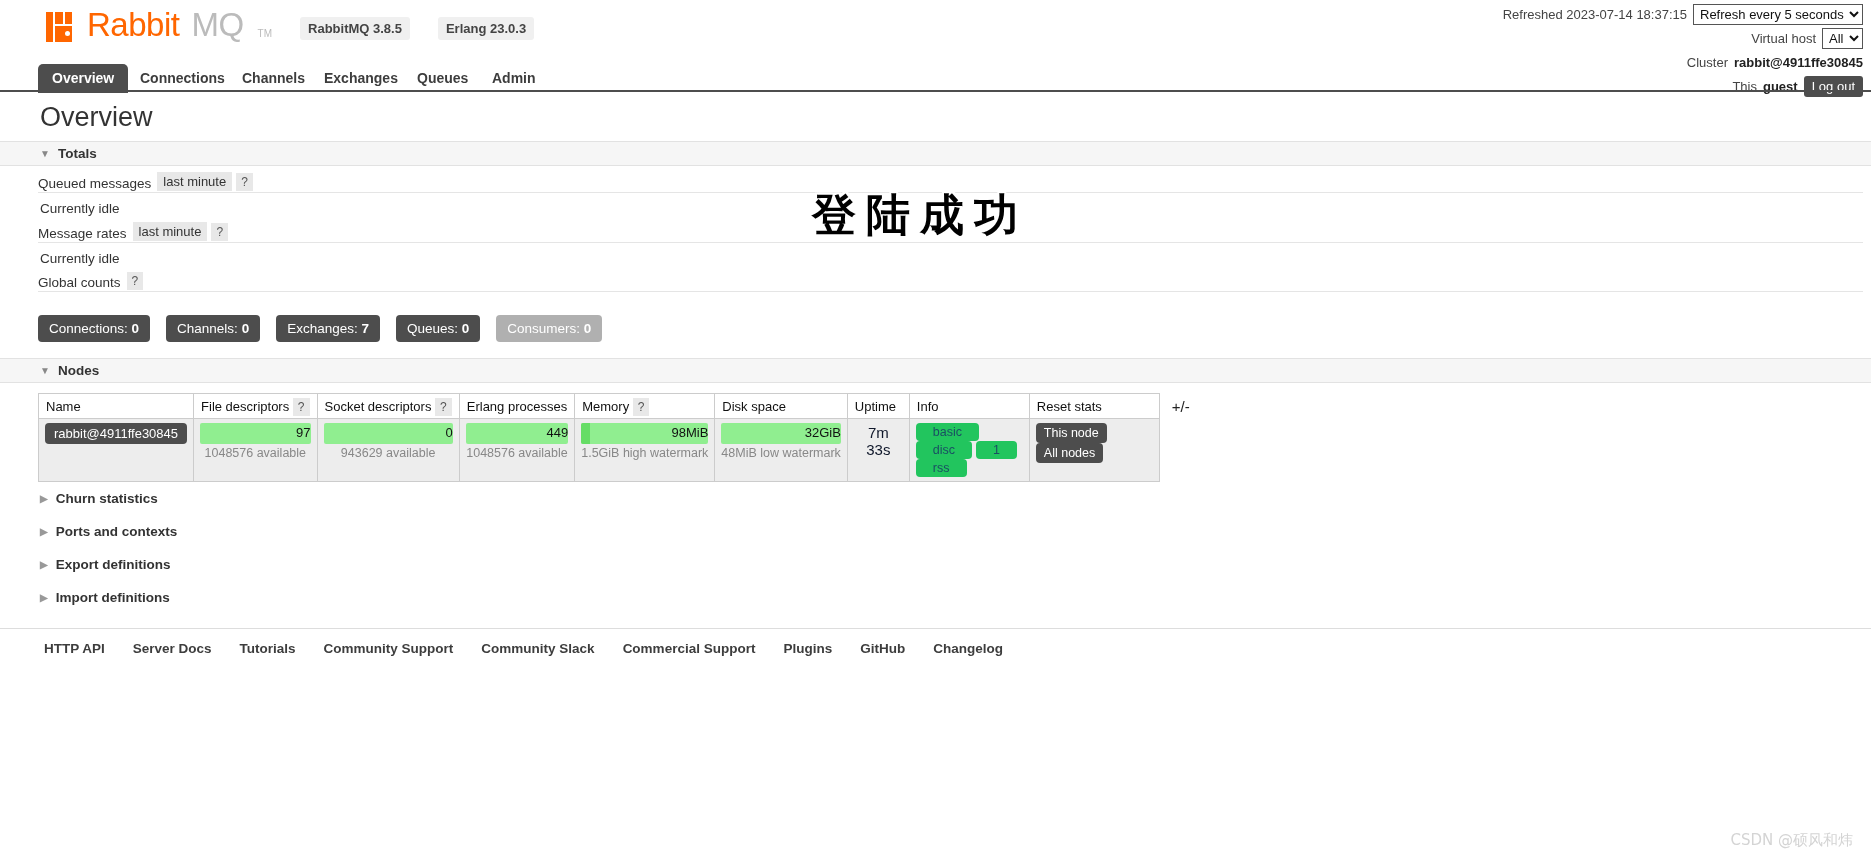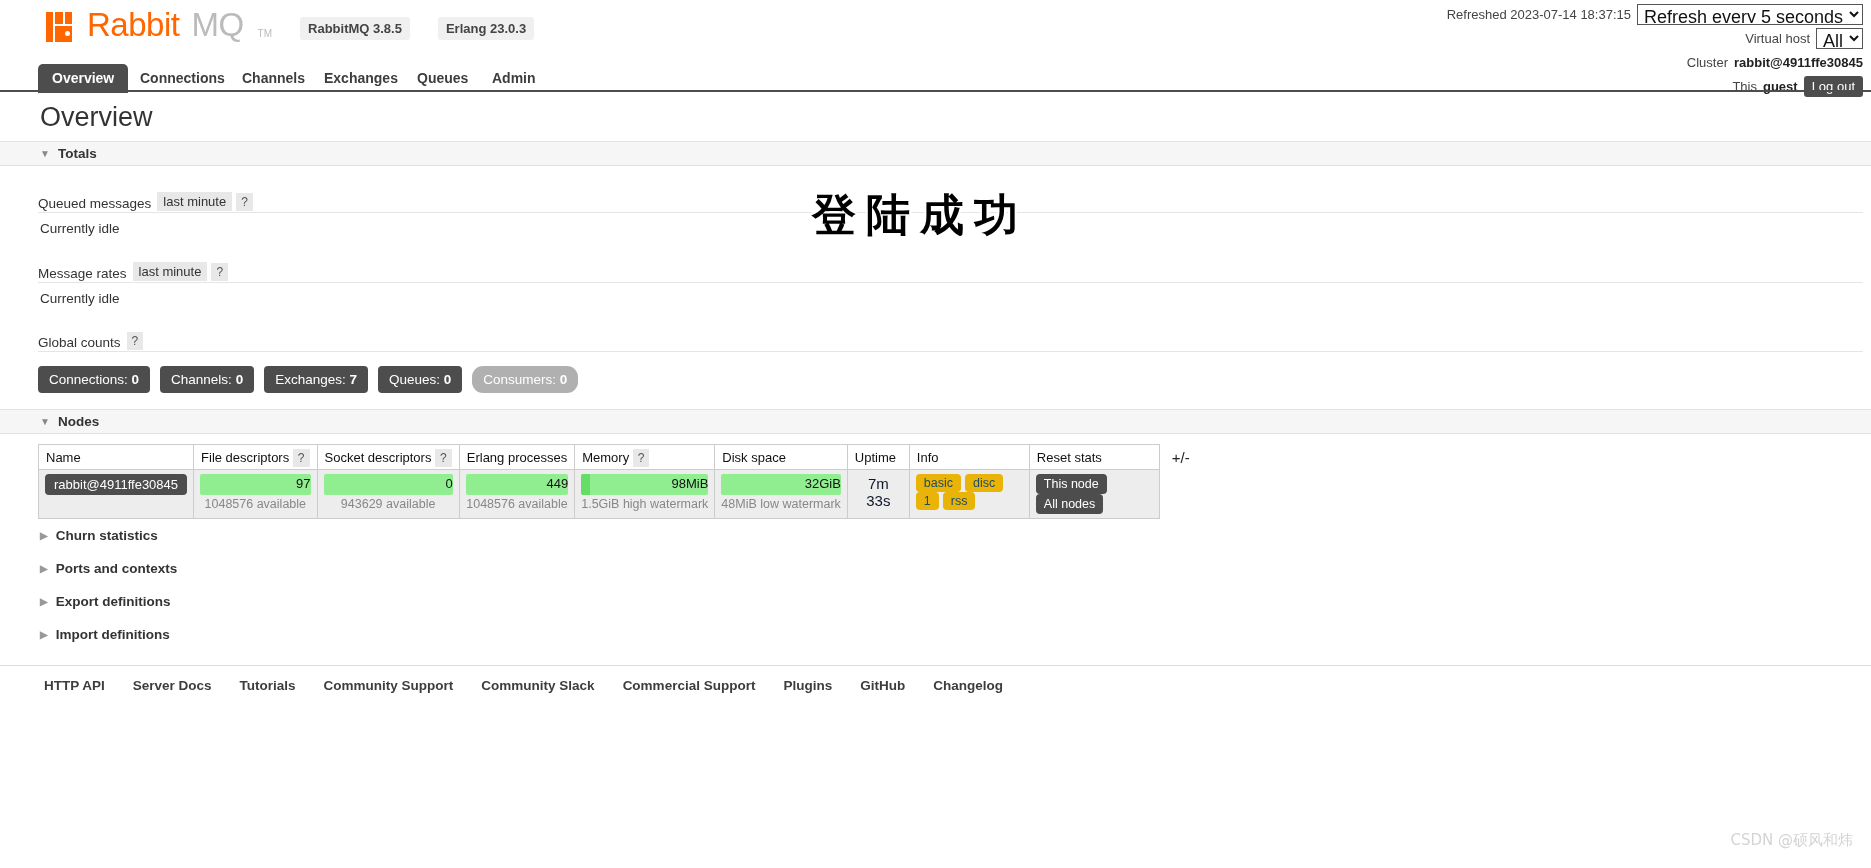--- a/index.html
+++ b/index.html
@@ -46,21 +46,21 @@
     position: absolute; right: 8px; top: 4px;
     text-align: right;
     font-size: 13px;
     color: #444;
   }
   .hdr-row { display: flex; align-items: center; justify-content: flex-end; margin-bottom: 3px; height: 21px; }
   .hdr-label { margin-right: 6px; color: #444; white-space: nowrap; }
   .hdr-strong { font-weight: bold; color: #222; }
   select.hdr-select {
     font-family: "Liberation Sans", sans-serif;
-    font-size: 18px;
+    font-size: 13px;
     padding: 1px 2px;
     border: 1px solid #555;
     background: #fff;
     color: #111;
     height: 21px;
   }
   .logout-btn {
     background: #4d4d4d; color: #fff;
     border: none; border-radius: 3px;
     font-size: 13px; padding: 3px 8px;
@@ -113,47 +113,47 @@
     cursor: pointer;
     display: flex; align-items: center;
   }
   .collapsed-head .arrow { color: #999; margin-right: 8px; font-size: 10px; line-height: 1; }
 
   .stat-block { padding-left: 38px; padding-right: 8px; }
   .stat-label-row {
     display: flex; align-items: flex-end;
     border-bottom: 1px solid #e5e5e5;
     padding-bottom: 1px;
-    margin-top: 26px;
+    margin-top: 6px;
   }
   .stat-label { font-size: 13.5px; color: #333; margin-right: 6px; }
   .chip {
     background: #e8e8e8; color: #333;
     font-size: 13px; padding: 2px 6px;
     margin-right: 4px;
     cursor: pointer;
   }
   .qmark {
     background: #e8e8e8; color: #555;
     font-size: 12px; padding: 2px 5px;
     cursor: help;
   }
   .idle-text { font-size: 13.5px; color: #333; margin-top: 8px; padding-left: 2px; }
 
-  .counts-row { display: flex; gap: 10px; margin-top: 14px; padding-left: 38px; }
+  .counts-row { display: flex; gap: 16px; margin-top: 23px; padding-left: 38px; }
   .count-btn {
     background: #4d4d4d; color: #ffffff;
     border: none; border-radius: 4px;
     font-size: 13.5px; font-weight: normal;
     padding: 6px 11px;
     font-family: "Liberation Sans", sans-serif;
     cursor: pointer; white-space: nowrap;
   }
   .count-btn b { font-weight: bold; }
-  .count-btn.dim { background: #b0b0b0; color: #ffffff; border-radius: 11px; }
+  .count-btn.dim { background: #b0b0b0; color: #ffffff; }
 
   
   #nodes-wrap { padding-left: 38px; margin-top: 10px; }
   table.nodes {
     border-collapse: collapse;
     font-size: 13px;
     background: #fff;
   }
   table.nodes th {
     border: 1px solid #ccc;
@@ -195,22 +195,22 @@
     border-radius: 2px 0 0 2px;
   }
   .bar span { position: relative; }
   .sub {
     font-size: 12.5px; color: #888; text-align: center;
     margin-top: 2px; white-space: nowrap;
   }
   .uptime-cell { text-align: center; font-size: 15px; color: #0f172a; padding-top: 5px !important; }
   .info-chip {
     display: inline-block;
-    background: #eab308; color: #1a4f63;
-    border-radius: 4px; padding: 2px 8px;
+    background: #22c55e; color: #1a4f63;
+    border-radius: 4px; padding: 2px 17px;
     font-size: 12.5px; margin-right: 4px;
     cursor: pointer;
   }
   .reset-btn {
     display: inline-block;
     background: #4d4d4d; color: #fff;
     border-radius: 4px; padding: 3px 8px;
     font-size: 12.5px; margin-right: 5px;
     cursor: pointer; border: none;
     font-family: "Liberation Sans", sans-serif;

